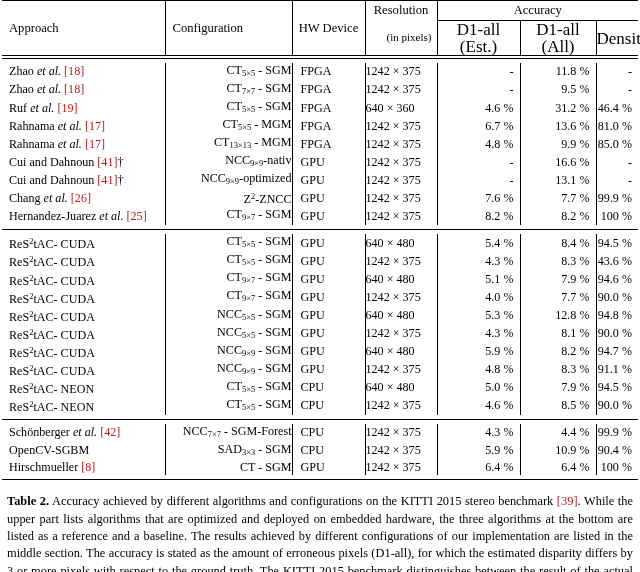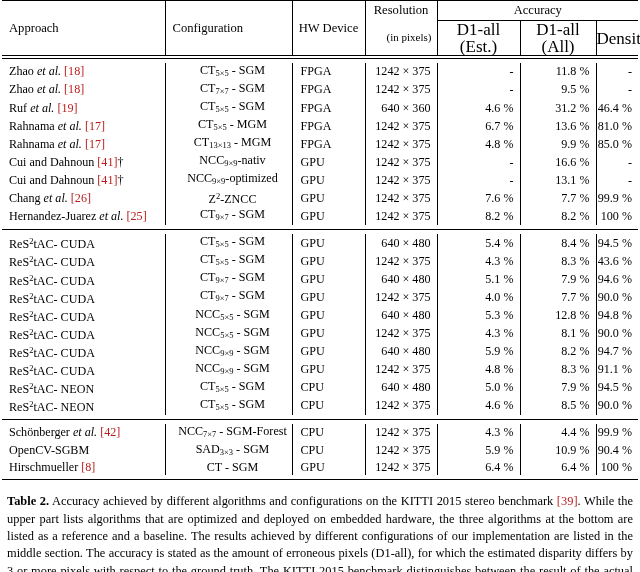--- a/index.html
+++ b/index.html
@@ -100,23 +100,23 @@
   }
 
   
   tr.drow td {
     height: 15.2px;
     line-height: 15.2px;
     font-size: 12.1px;
     white-space: nowrap;
   }
   .c-approach { padding-left: 7px !important; text-align: left; }
-  .c-config   { padding-left: 8px !important; text-align: center; }
+  .c-config   { padding-left: 8px !important; text-align: right; }
   .c-dev      { padding-left: 8px !important; text-align: left; }
-  .c-res      { text-align: right; padding-right: 6px !important; }
+  .c-res      { text-align: left; padding-right: 6px !important; }
   .c-num      { text-align: right; padding-right: 6px !important; }
 
   .spacer-top td { height: 4px; font-size:0; line-height:0; }
   .spacer-bot td { height: 4px; font-size:0; line-height:0; }
 
   sub { font-size: 0.70em; vertical-align: -0.22em; }
   sup { font-size: 0.70em; vertical-align: 0.42em; }
   .ital { font-style: italic; }
   .cite { color: #b91c1c; }
   .bold { font-weight: bold; }

